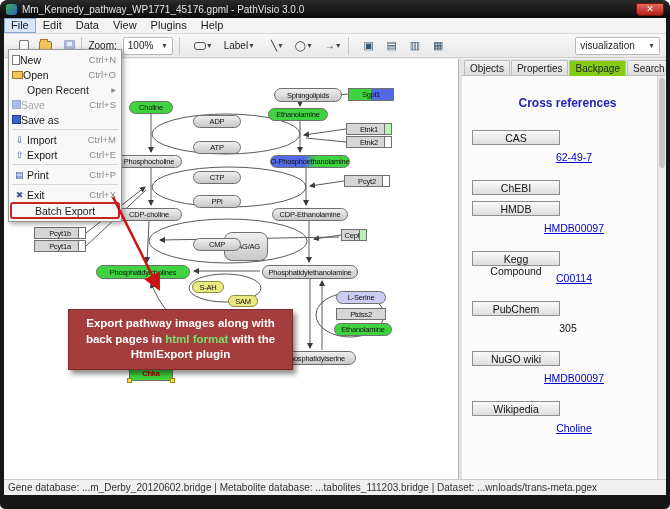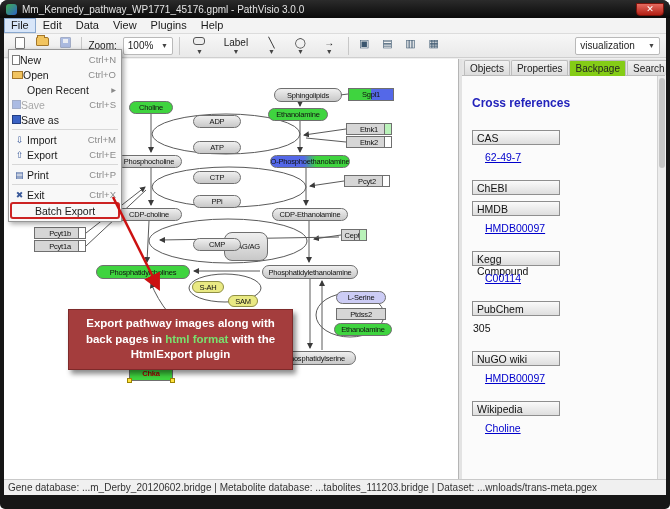--- a/index.html
+++ b/index.html
@@ -13,41 +13,41 @@
   .close-btn { margin-left:auto; width:28px; height:13px; background:linear-gradient(180deg,#e66a5f,#b22015); border:1px solid #7d140c; border-radius:0 0 4px 4px; color:#fff; font-size:9px; line-height:11px; text-align:center; cursor:default; }
 
   
   .app { position:absolute; left:4px; right:4px; top:18px; bottom:14px; background:#f0f0f0; overflow:hidden; }
 
   .menubar { height:16px; background:#f3f3f3; border-bottom:1px solid #dcdcdc; display:flex; align-items:stretch; font-size:11px; }
   .mb-item { padding:1px 7px; color:#1a1a1a; }
   .mb-item.open { background:#d8e6f9; border:1px solid #89a8cf; padding:0 6px; }
 
   .toolbar { height:24px; background:linear-gradient(180deg,#f7f7f7,#e9e9e9); border-bottom:1px solid #cfcfcf; display:flex; align-items:center; padding:0 4px; font-size:10px; color:#222; }
-  .tb-btn { width:22px; height:20px; display:flex; align-items:center; justify-content:space-between; border:1px solid transparent; border-radius:2px; margin:4px 1px;flex-direction:column; }
+  .tb-btn { width:22px; height:20px; display:flex; align-items:center; justify-content:flex-end; border:1px solid transparent; border-radius:2px; margin:4px 1px; }
   .tb-btn.disabled { opacity:.38; }
   .tb-sep { width:1px; height:18px; background:#c7c7c7; margin:0 4px; }
   .tb-drop { display:flex; align-items:center; gap:2px; border:1px solid #b9b9b9; background:#fff; border-radius:2px; padding:1px 4px; margin:0 2px; height:18px; }
   .tb-caret { font-size:7px; color:#444; }
   .zoom-label { margin:0 4px 0 2px; }
   .ic-page-s { width:10px; height:12px; background:#fff; border:1px solid #7b7b7b; border-radius:1px; }
   .ic-folder-s { width:13px; height:9px; background:linear-gradient(180deg,#ffd97a,#e8b builds); background:#f2c45f; border:1px solid #a3762a; border-radius:1px 2px 1px 1px; position:relative; }
   .ic-folder-s:before { content:""; position:absolute; top:-3px; left:0; width:6px; height:2px; background:#f2c45f; border:1px solid #a3762a; border-bottom:none; }
   .ic-disk-s { width:11px; height:11px; background:#3a62c4; border:1px solid #233e82; border-radius:1px; position:relative; }
   .ic-disk-s:before { content:""; position:absolute; top:1px; left:2px; right:2px; height:4px; background:#dfe6f5; }
   .ic-node-s { width:12px; height:8px; border:1px solid #555; border-radius:3px; background:#eee; }
   .tool-glyph { font-size:10px; }
   .align-glyph { font-size:11px; color:#3b566e; }
   .vis-drop { margin-left:130px; width:88px; justify-content:space-between; }
 
   
   .content { position:absolute; top:41px; bottom:16px; left:0; right:0; display:flex; }
   .canvas { position:relative; width:455px; background:#ffffff; border-right:1px solid #b5b5b5; overflow:hidden; }
   .splitter { width:3px; background:#e3e3e3; }
-  .sidebar { width:203px; background:#f0f0f0; display:flex; flex-direction:column; }
+  .sidebar { width:203px; background:#f0f0f0; display:flex; flex-direction:column;text-align:center; }
 
   .edges { position:absolute; left:0; top:0; }
 
   .node { position:absolute; display:flex; align-items:center; justify-content:center; border:1px solid #6f6f6f; font-size:7.5px; letter-spacing:-0.2px; color:#111; background:#e3e3e3; white-space:nowrap; overflow:hidden; }
   .node.met { border-radius:8px; background:linear-gradient(180deg,#efefef,#c8c8c8); }
   .node.green { background:#3fd43f; }
   .node.yellow { background:#e9e983; border-color:#8f8f45; }
   .node.lavender { background:#ccccf5; }
   .node.bluegreen { background:linear-gradient(90deg,#5468e8 0%,#5468e8 42%,#3fd43f 58%,#3fd43f 100%); }
   .node.gene { border-radius:0; background:#d6d6d6; }

